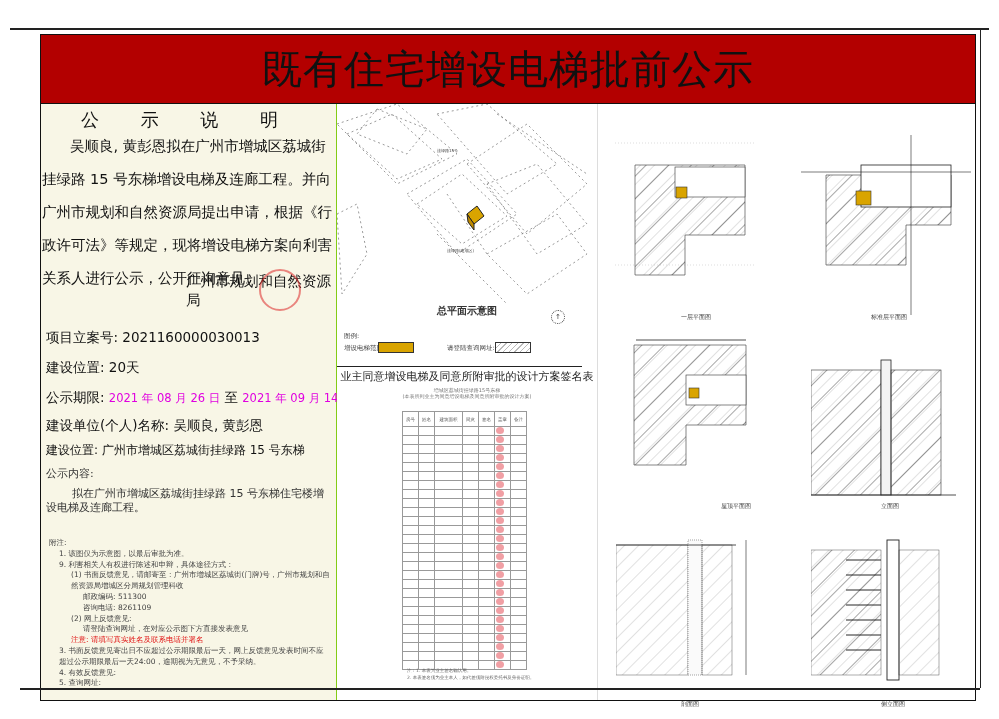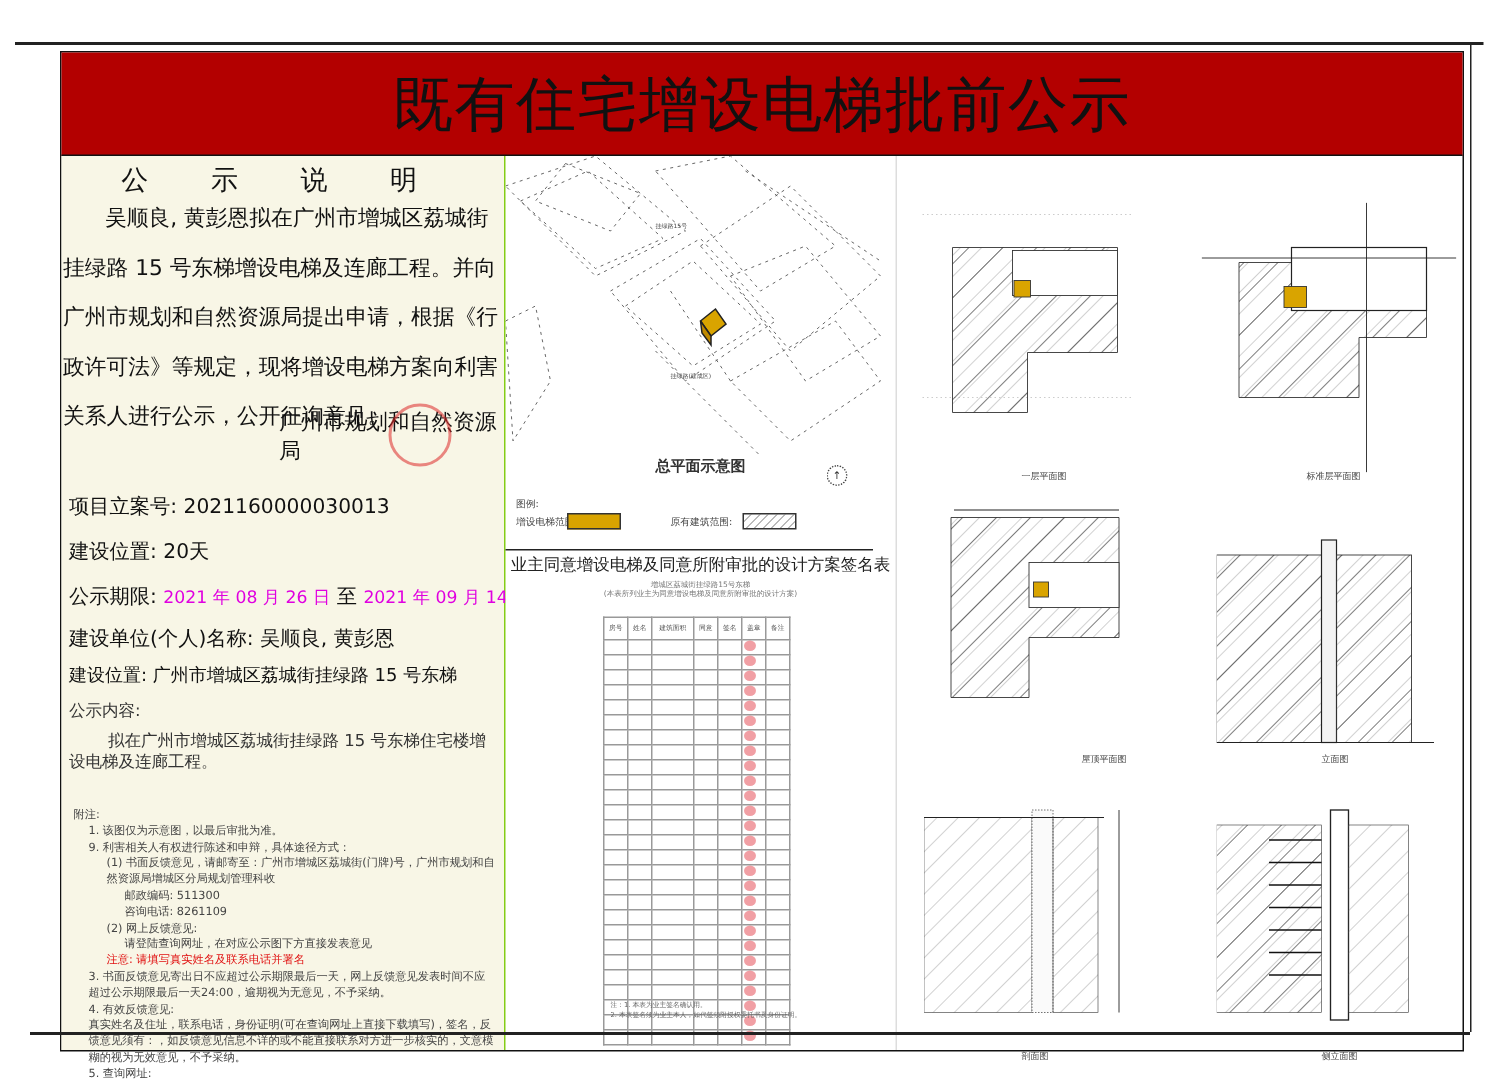--- a/index.html
+++ b/index.html
@@ -89,21 +89,20 @@
       <div class="ind1">1. 该图仅为示意图，以最后审批为准。</div>
       <div class="ind1">9. 利害相关人有权进行陈述和申辩，具体途径方式：</div>
       <div class="ind2">(1) 书面反馈意见，请邮寄至：广州市增城区荔城街(门牌)号，广州市规划和自然资源局增城区分局规划管理科收</div>
       <div class="ind3">邮政编码: 511300</div>
       <div class="ind3">咨询电话: 8261109</div>
       <div class="ind2">(2) 网上反馈意见:</div>
       <div class="ind3">请登陆查询网址，在对应公示图下方直接发表意见</div>
       <div class="red">注意: 请填写真实姓名及联系电话并署名</div>
       <div class="ind1">3. 书面反馈意见寄出日不应超过公示期限最后一天，网上反馈意见发表时间不应超过公示期限最后一天24:00，逾期视为无意见，不予采纳。</div>
       <div class="ind1">4. 有效反馈意见:</div>
-      <div class="ind1">真实姓名及住址，联系电话，身份证明(可在查询网址上直接下载填写)，签名，反馈意见须有：，如反馈意见信息不详的或不能直接联系对方进一步核实的，文意模糊的视为无效意见，不予采纳。</div>
       <div class="ind1">5. 查询网址:</div>
 
     </div>
   </div>
 
   <div class="mid-panel">
     <div class="site-map">
       <svg width="260" height="200" viewBox="0 0 260 200">
         <g stroke="#555" stroke-width="0.6" stroke-dasharray="2,3" fill="none">
           <polygon points="0,20 60,0 120,50 60,80"></polygon>
@@ -124,21 +123,21 @@
         <polygon points="130,110 137,120 137,126 131,118" fill="#c08a00" stroke="#222" stroke-width="1"></polygon>
         <text x="100" y="48" font-size="4" fill="#444">挂绿路15号</text>
         <text x="110" y="148" font-size="4" fill="#444">挂绿路(建成区)</text>
       </svg>
     </div>
     <div class="site-caption">总平面示意图</div>
     <div class="north">↑</div>
     <div class="legend-label" style="left:7px;top:228px;">图例:</div>
     <div class="legend-label" style="left:7px;top:240px;">增设电梯范围:</div>
     <div class="legend-swatch" style="left:41px;top:238px;"></div>
-    <div class="legend-label" style="left:110px;top:240px;">原有建筑范围:</div>
+    <div class="legend-label" style="left:110px;top:240px;">请登陆查询网址:</div>
     <div class="legend-hatch" style="left:158px;top:238px;"></div>
 
     <div class="mid-divider"></div>
     <div class="sig-title">业主同意增设电梯及同意所附审批的设计方案签名表</div>
     <div class="sig-sub">
       <div>增城区荔城街挂绿路15号东梯</div>
       <div>(本表所列业主为同意增设电梯及同意所附审批的设计方案)</div>
     </div>
 
     <table class="sig-table">

